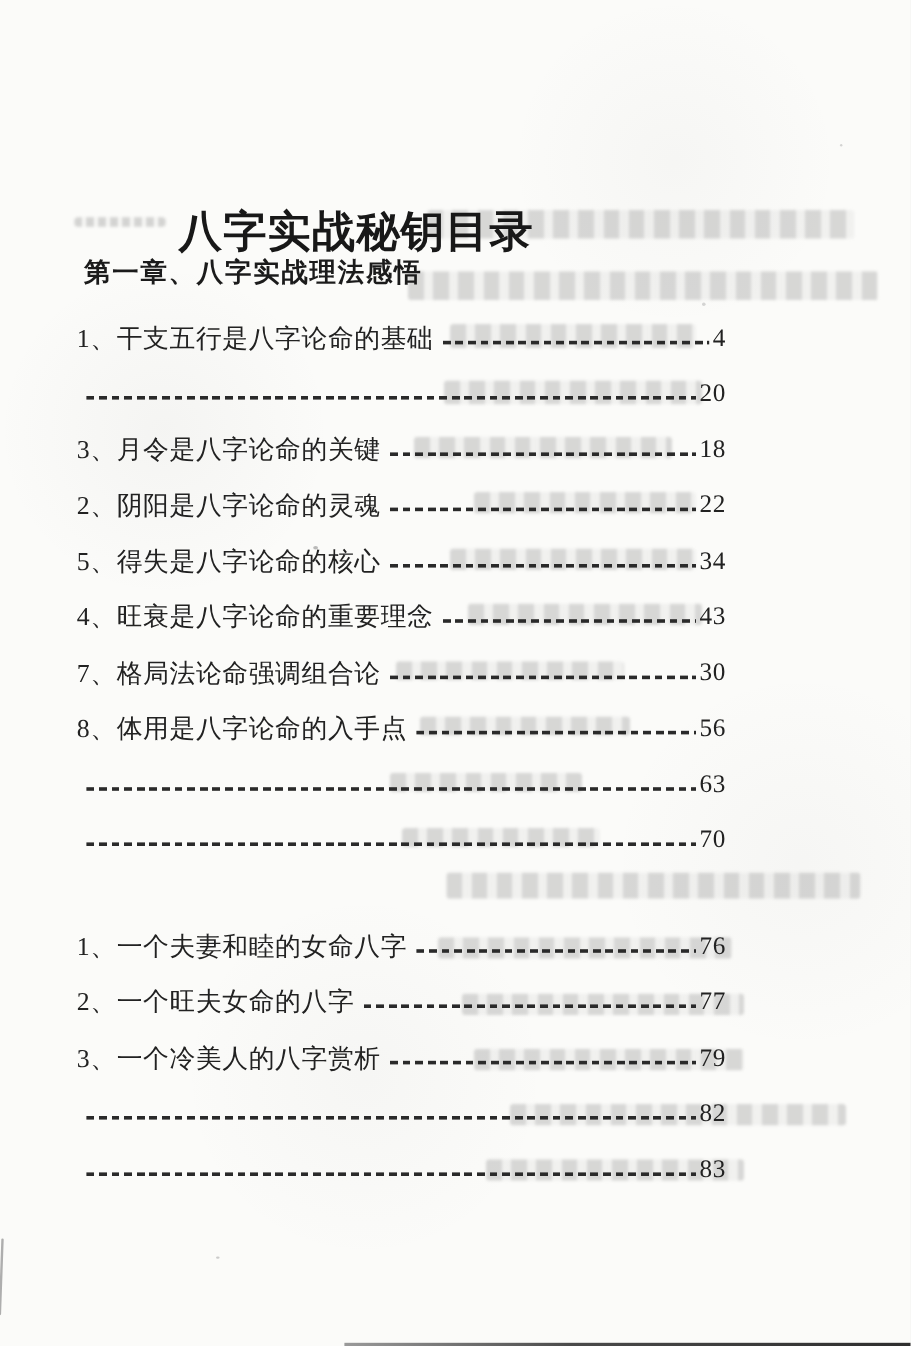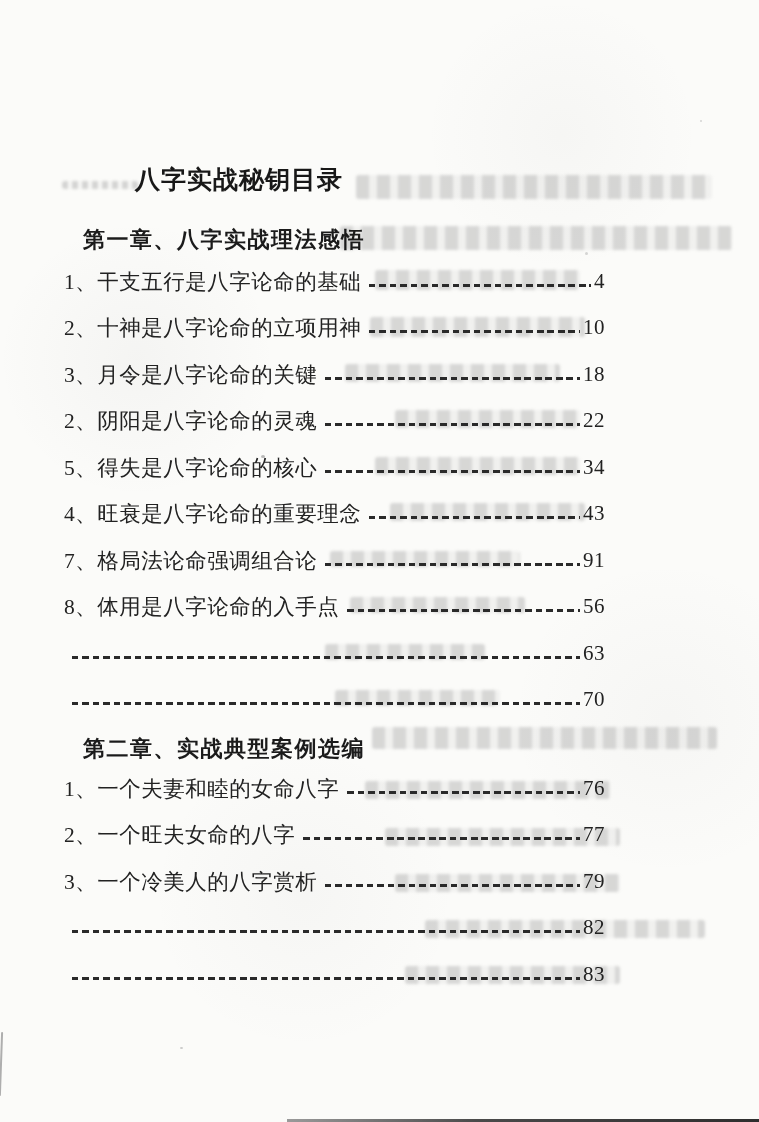--- a/index.html
+++ b/index.html
@@ -30,33 +30,33 @@
       radial-gradient(circle at 18% 32%, rgba(120,120,120,0.05), transparent 14%),
       radial-gradient(circle at 74% 12%, rgba(120,120,120,0.04), transparent 12%),
       radial-gradient(circle at 88% 64%, rgba(120,120,120,0.04), transparent 16%),
       radial-gradient(circle at 40% 80%, rgba(120,120,120,0.04), transparent 15%);
     pointer-events: none;
   }
   .doc-title {
     position: absolute;
     left: 135px;
     top: 162px;
-    margin: 0;
-    font-size: 25px;
+    margin: 14px;
+    font-size: 36px;
     line-height: 34px;
     font-weight: 700;
     letter-spacing: 1px;
     color: #181818;
     font-family: "Liberation Sans", sans-serif;
     white-space: nowrap;
   }
   .sec-heading {
     position: absolute;
     left: 70px;
-    margin: 13px;
+    margin: 0;
     font-size: 22px;
     line-height: 28px;
     font-weight: 700;
     letter-spacing: 1.5px;
     color: #1b1b1b;
     font-family: "Liberation Sans", sans-serif;
     white-space: nowrap;
   }
   #sec1-heading { top: 213px; }
   #sec2-heading { top: 722px; }
@@ -162,23 +162,22 @@
 
   <h2 class="sec-heading" id="sec1-heading">第一章、八字实战理法感悟</h2>
   <div class="rows" id="rows-0">
   <div class="toc-row">
     <span class="label">1、干支五行是八字论命的基础</span>
     <span class="leader"></span>
     <span class="pg">4</span>
   </div>
 
   <div class="toc-row">
-    <span class="label">2、十神是八字论命的立项用神</span>
-    <span class="leader"></span>
-    <span class="pg">10</span>
+    <span class="leader"></span>
+    <span class="pg">20</span>
   </div>
 
   <div class="toc-row">
     <span class="label">3、月令是八字论命的关键</span>
     <span class="leader"></span>
     <span class="pg">18</span>
   </div>
 
   <div class="toc-row">
     <span class="label">2、阴阳是八字论命的灵魂</span>
@@ -194,41 +193,40 @@
 
   <div class="toc-row">
     <span class="label">4、旺衰是八字论命的重要理念</span>
     <span class="leader"></span>
     <span class="pg">43</span>
   </div>
 
   <div class="toc-row">
     <span class="label">7、格局法论命强调组合论</span>
     <span class="leader"></span>
-    <span class="pg">91</span>
+    <span class="pg">30</span>
   </div>
 
   <div class="toc-row">
     <span class="label">8、体用是八字论命的入手点</span>
     <span class="leader"></span>
     <span class="pg">56</span>
   </div>
 
   <div class="toc-row">
     <span class="leader"></span>
     <span class="pg">63</span>
   </div>
 
   <div class="toc-row">
     <span class="leader"></span>
     <span class="pg">70</span>
   </div>
 </div>
 
-  <h2 class="sec-heading" id="sec2-heading">第二章、实战典型案例选编</h2>
   <div class="rows" id="rows-1">
   <div class="toc-row">
     <span class="label">1、一个夫妻和睦的女命八字</span>
     <span class="leader"></span>
     <span class="pg">76</span>
   </div>
 
   <div class="toc-row">
     <span class="label">2、一个旺夫女命的八字</span>
     <span class="leader"></span>

